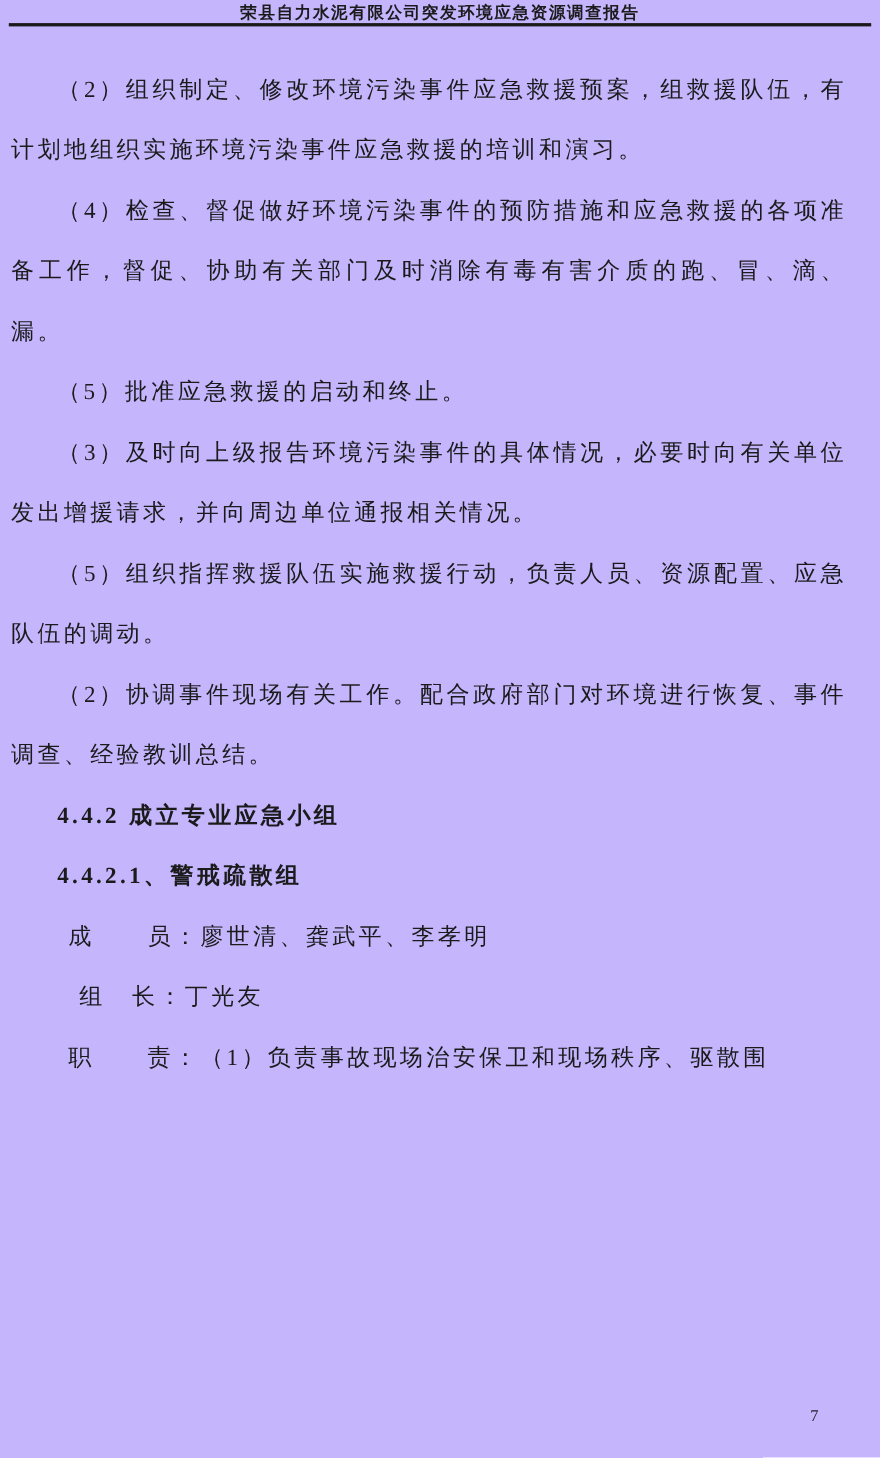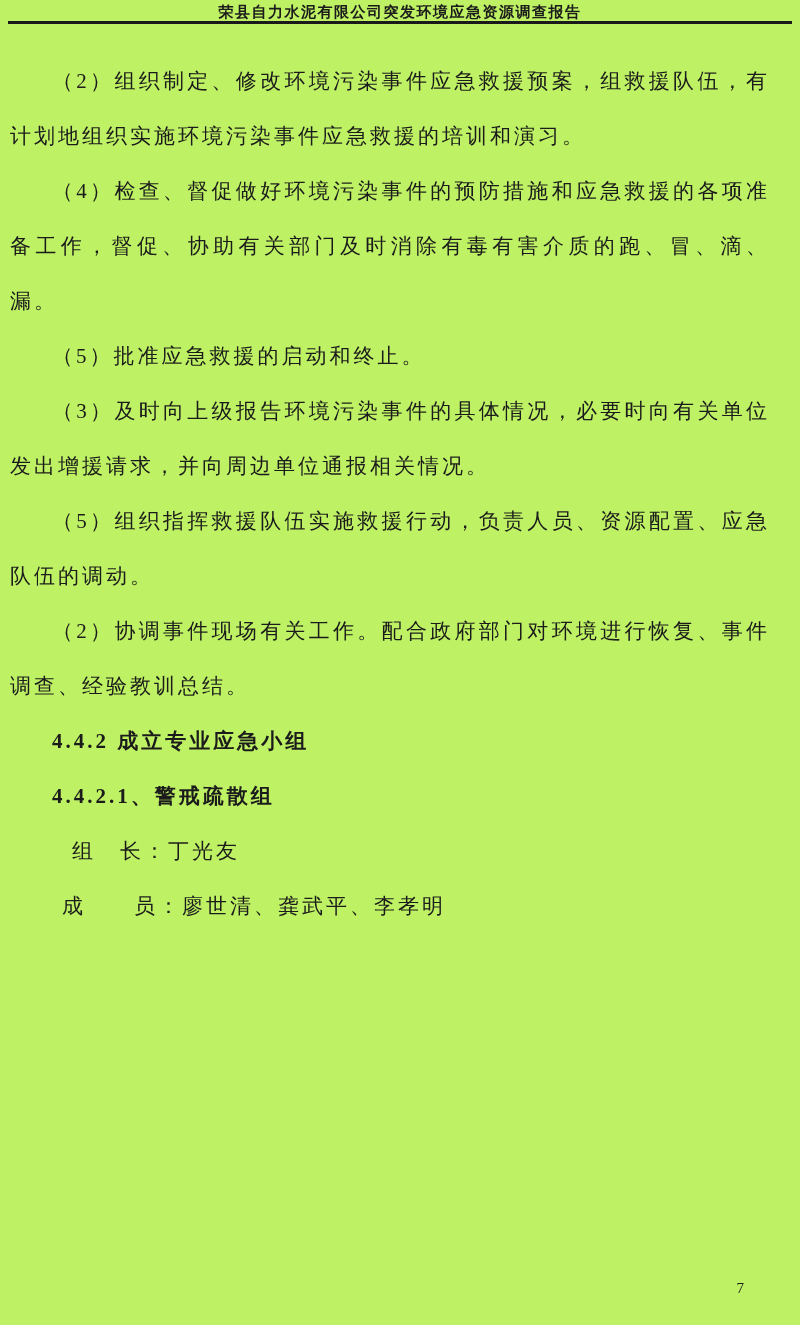--- a/index.html
+++ b/index.html
@@ -4,21 +4,21 @@
 <style>
   html, body {
     margin: 0;
     padding: 0;
     background: #ffffff;
   }
   .page {
     position: relative;
     width: 800px;
     height: 1325px;
-    background: #bef264;
+    background: #c4b5fd;
     color: #1b1b1b;
     font-family: "Liberation Serif", "DejaVu Serif", serif;
     overflow: hidden;
   }
   
   .page-header {
     margin: 0 8px;
     padding-top: 4px;
     border-bottom: 3px solid #1a1a1a;
   }
@@ -79,21 +79,22 @@
     <p class="para">（2）组织制定、修改环境污染事件应急救援预案，组救援队伍，有计划地组织实施环境污染事件应急救援的培训和演习。</p>
     <p class="para">（4）检查、督促做好环境污染事件的预防措施和应急救援的各项准备工作，督促、协助有关部门及时消除有毒有害介质的跑、冒、滴、漏。</p>
     <p class="para">（5）批准应急救援的启动和终止。</p>
     <p class="para">（3）及时向上级报告环境污染事件的具体情况，必要时向有关单位发出增援请求，并向周边单位通报相关情况。</p>
     <p class="para">（5）组织指挥救援队伍实施救援行动，负责人员、资源配置、应急队伍的调动。</p>
     <p class="para">（2）协调事件现场有关工作。配合政府部门对环境进行恢复、事件调查、经验教训总结。</p>
 
     <p class="heading">4.4.2 成立专业应急小组</p>
     <p class="heading">4.4.2.1、警戒疏散组</p>
 
+    <p class="role-line">成　　员：廖世清、龚武平、李孝明</p>
     <p class="role-line leader">组　长：丁光友</p>
-    <p class="role-line">成　　员：廖世清、龚武平、李孝明</p>
+    <p class="role-line">职　　责：（1）负责事故现场治安保卫和现场秩序、驱散围</p>
   </main>
 
   <footer class="page-footer">
     <span>7</span>
   </footer>
 
 </div>
 
 </body></html>

